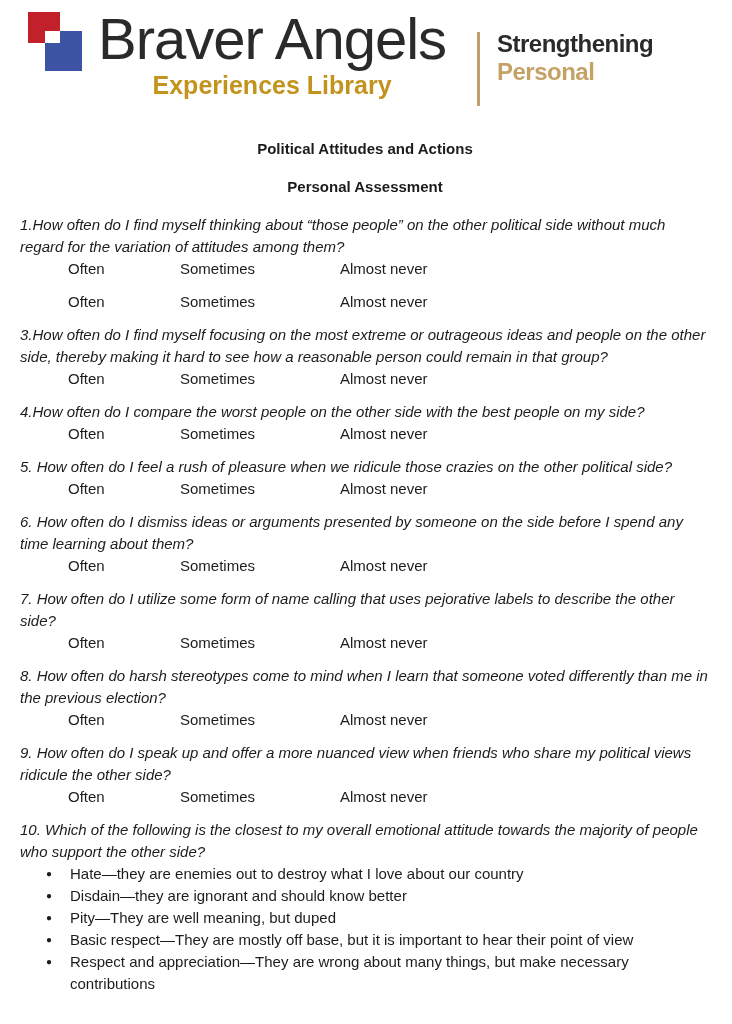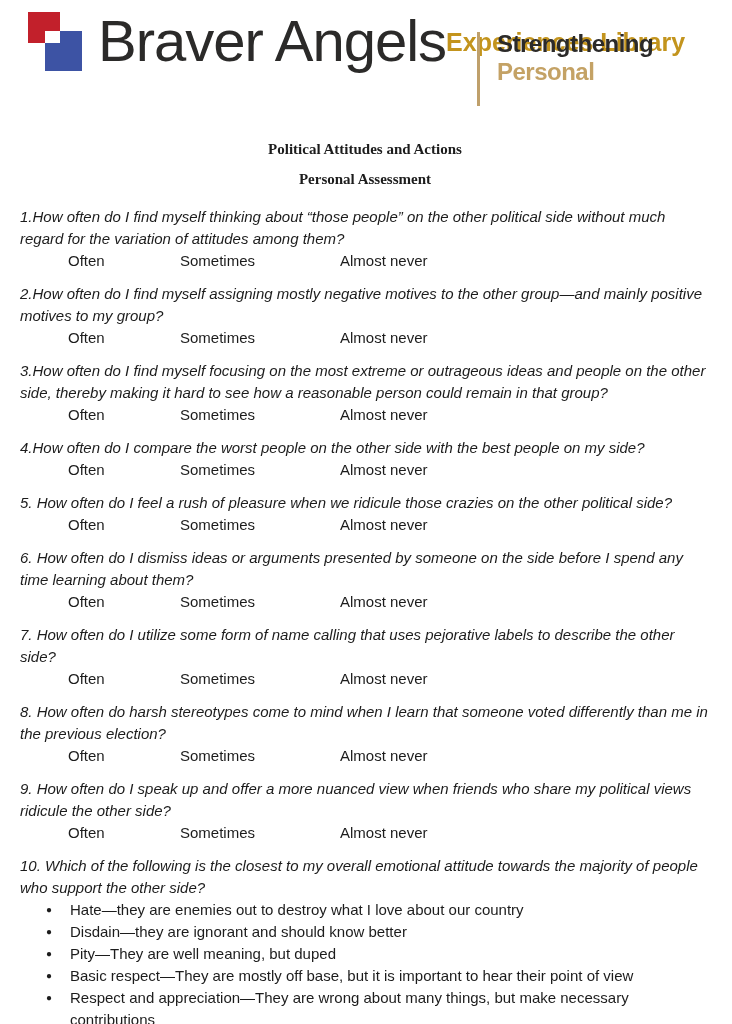--- a/index.html
+++ b/index.html
@@ -13,38 +13,38 @@
   }
 
   
   .header { position:relative; height:118px; padding:8px 0 0 28px; box-sizing:border-box; }
   .logo-left { display:flex; }
   .logo-mark { position:relative; width:56px; height:62px; margin-top:4px; flex-shrink:0; }
   .sq { position:absolute; display:block; }
   .sq-red  { left:0;    top:0;    width:32px; height:31px; background:#c2202b; }
   .sq-blue { left:17px; top:19px; width:37px; height:40px; background:#3d53a4; }
   .sq-ovl  { left:17px; top:19px; width:15px; height:12px; background:#ffffff; }
-  .brand-col { display:flex; align-items:center; margin-left:14px; }
+  .brand-col { display:flex; flex-direction:column; align-items:center; margin-left:14px; }
   .brand {
     font-size:58px; line-height:62px; font-weight:400;
     letter-spacing:-1px; color:#2b2a29; white-space:nowrap;
   }
   .library {
     font-size:25px; line-height:28px; font-weight:700;
     color:#c3941d; margin-top:1px; white-space:nowrap;
   }
   .tagline-wrap { position:absolute; left:477px; top:30px; display:flex; }
   .vbar { width:3px; height:74px; background:#bfa06b; margin-top:2px; }
   .tagline { margin-left:17px; font-size:24px; line-height:28px; font-weight:700; letter-spacing:-0.5px; color:#2b2a29; white-space:nowrap; }
   .tagline .gold { color:#c4a265; }
 
   
   .main { padding:0 22px 0 20px; }
   .doc-title { text-align:center; font-weight:700; font-size:15px; line-height:22px; margin:20px 0 16px 0; }
-  .doc-title p { margin:8px;font-family:Liberation Serif, serif; }
+  .doc-title p { margin:16px; }
 
   .q { margin:0 0 11px 0; }
   .qtext { margin:0; font-size:15px; line-height:22px;font-style:italic; }
   .opts { padding-left:48px; font-size:15px; line-height:22px; white-space:nowrap; }
   .opt { display:inline-block; }
   .opt-1 { width:112px; }
   .opt-2 { width:160px; }
 
   .bullets { margin-top:0; }
   .bullet { display:flex; margin-left:26px; font-size:15px; line-height:22px; }
@@ -85,21 +85,20 @@
     </div>
 
     <section class="q">
       <p class="qtext">1.How often do I find myself thinking about “those people” on the other political side without much regard for the variation of attitudes among them?</p>
       <div class="opts">
         <span class="opt opt-1">Often</span><span class="opt opt-2">Sometimes</span><span class="opt">Almost never</span>
       </div>
     </section>
 
     <section class="q">
-      <p class="qtext">2.How often do I find myself assigning mostly negative motives to the other group—and mainly positive motives to my group?</p>
       <div class="opts">
         <span class="opt opt-1">Often</span><span class="opt opt-2">Sometimes</span><span class="opt">Almost never</span>
       </div>
     </section>
 
     <section class="q">
       <p class="qtext">3.How often do I find myself focusing on the most extreme or outrageous ideas and people on the other side, thereby making it hard to see how a reasonable person could remain in that group?</p>
       <div class="opts">
         <span class="opt opt-1">Often</span><span class="opt opt-2">Sometimes</span><span class="opt">Almost never</span>
       </div>

